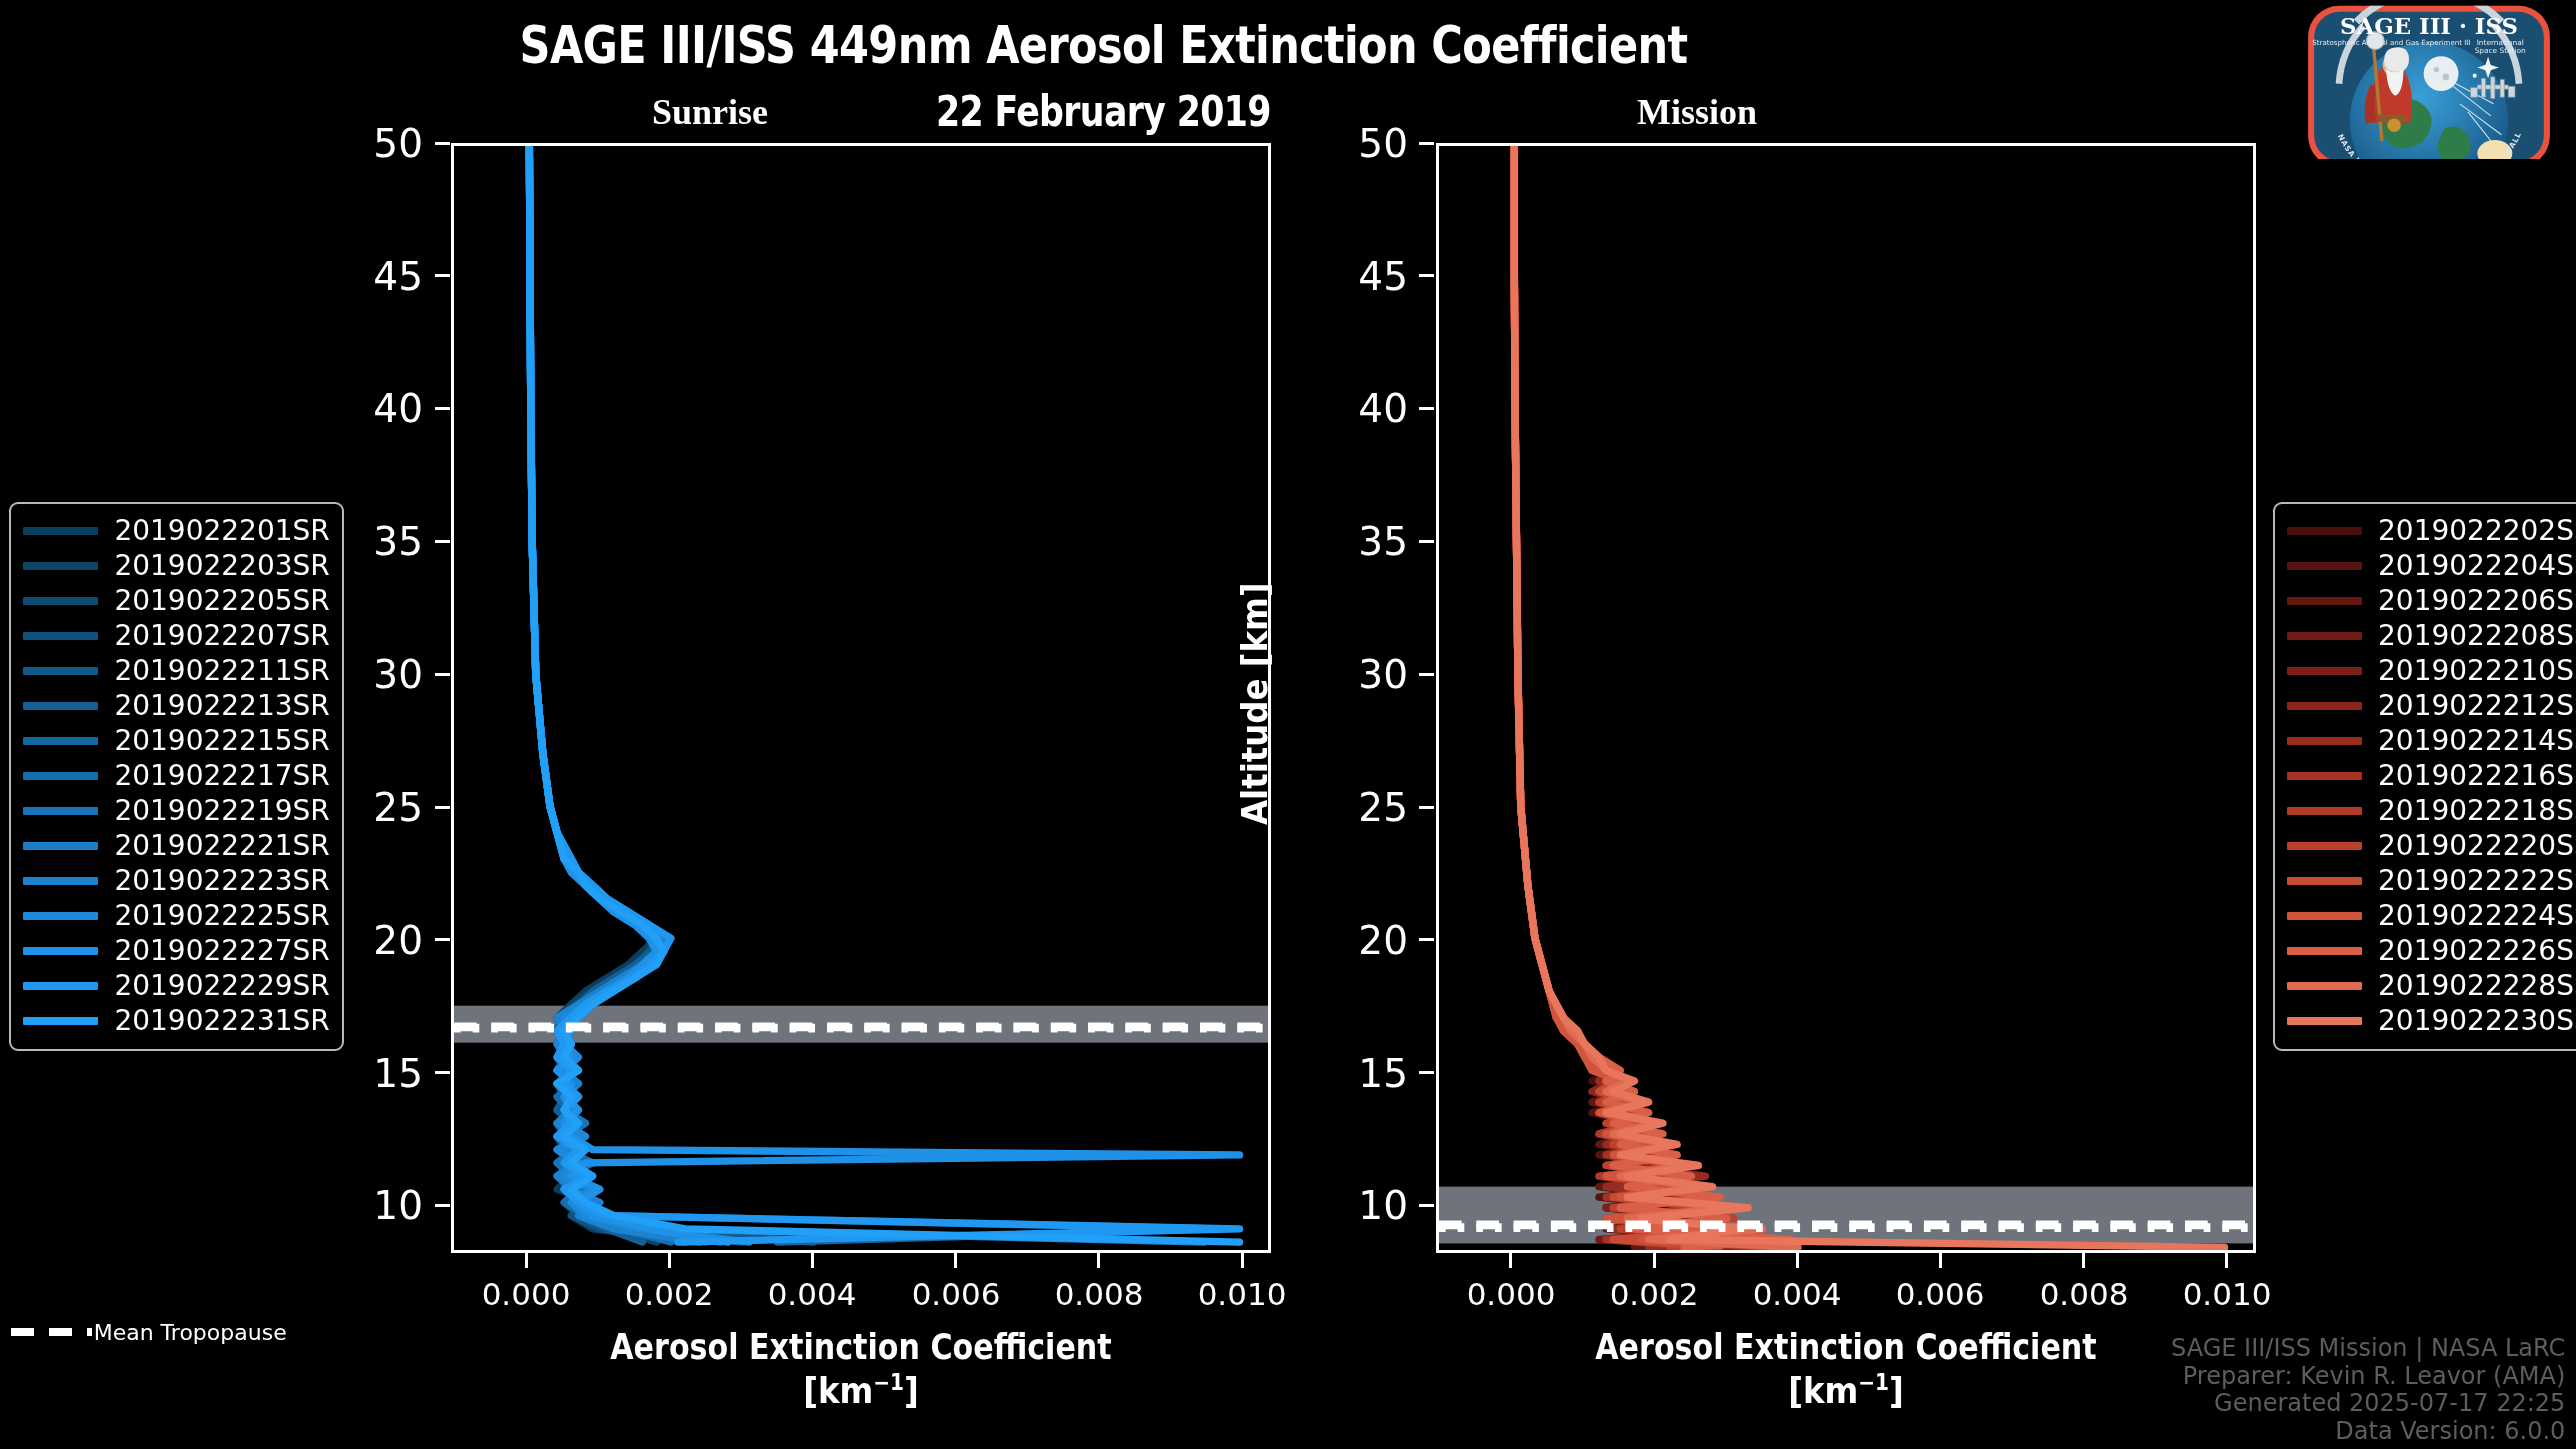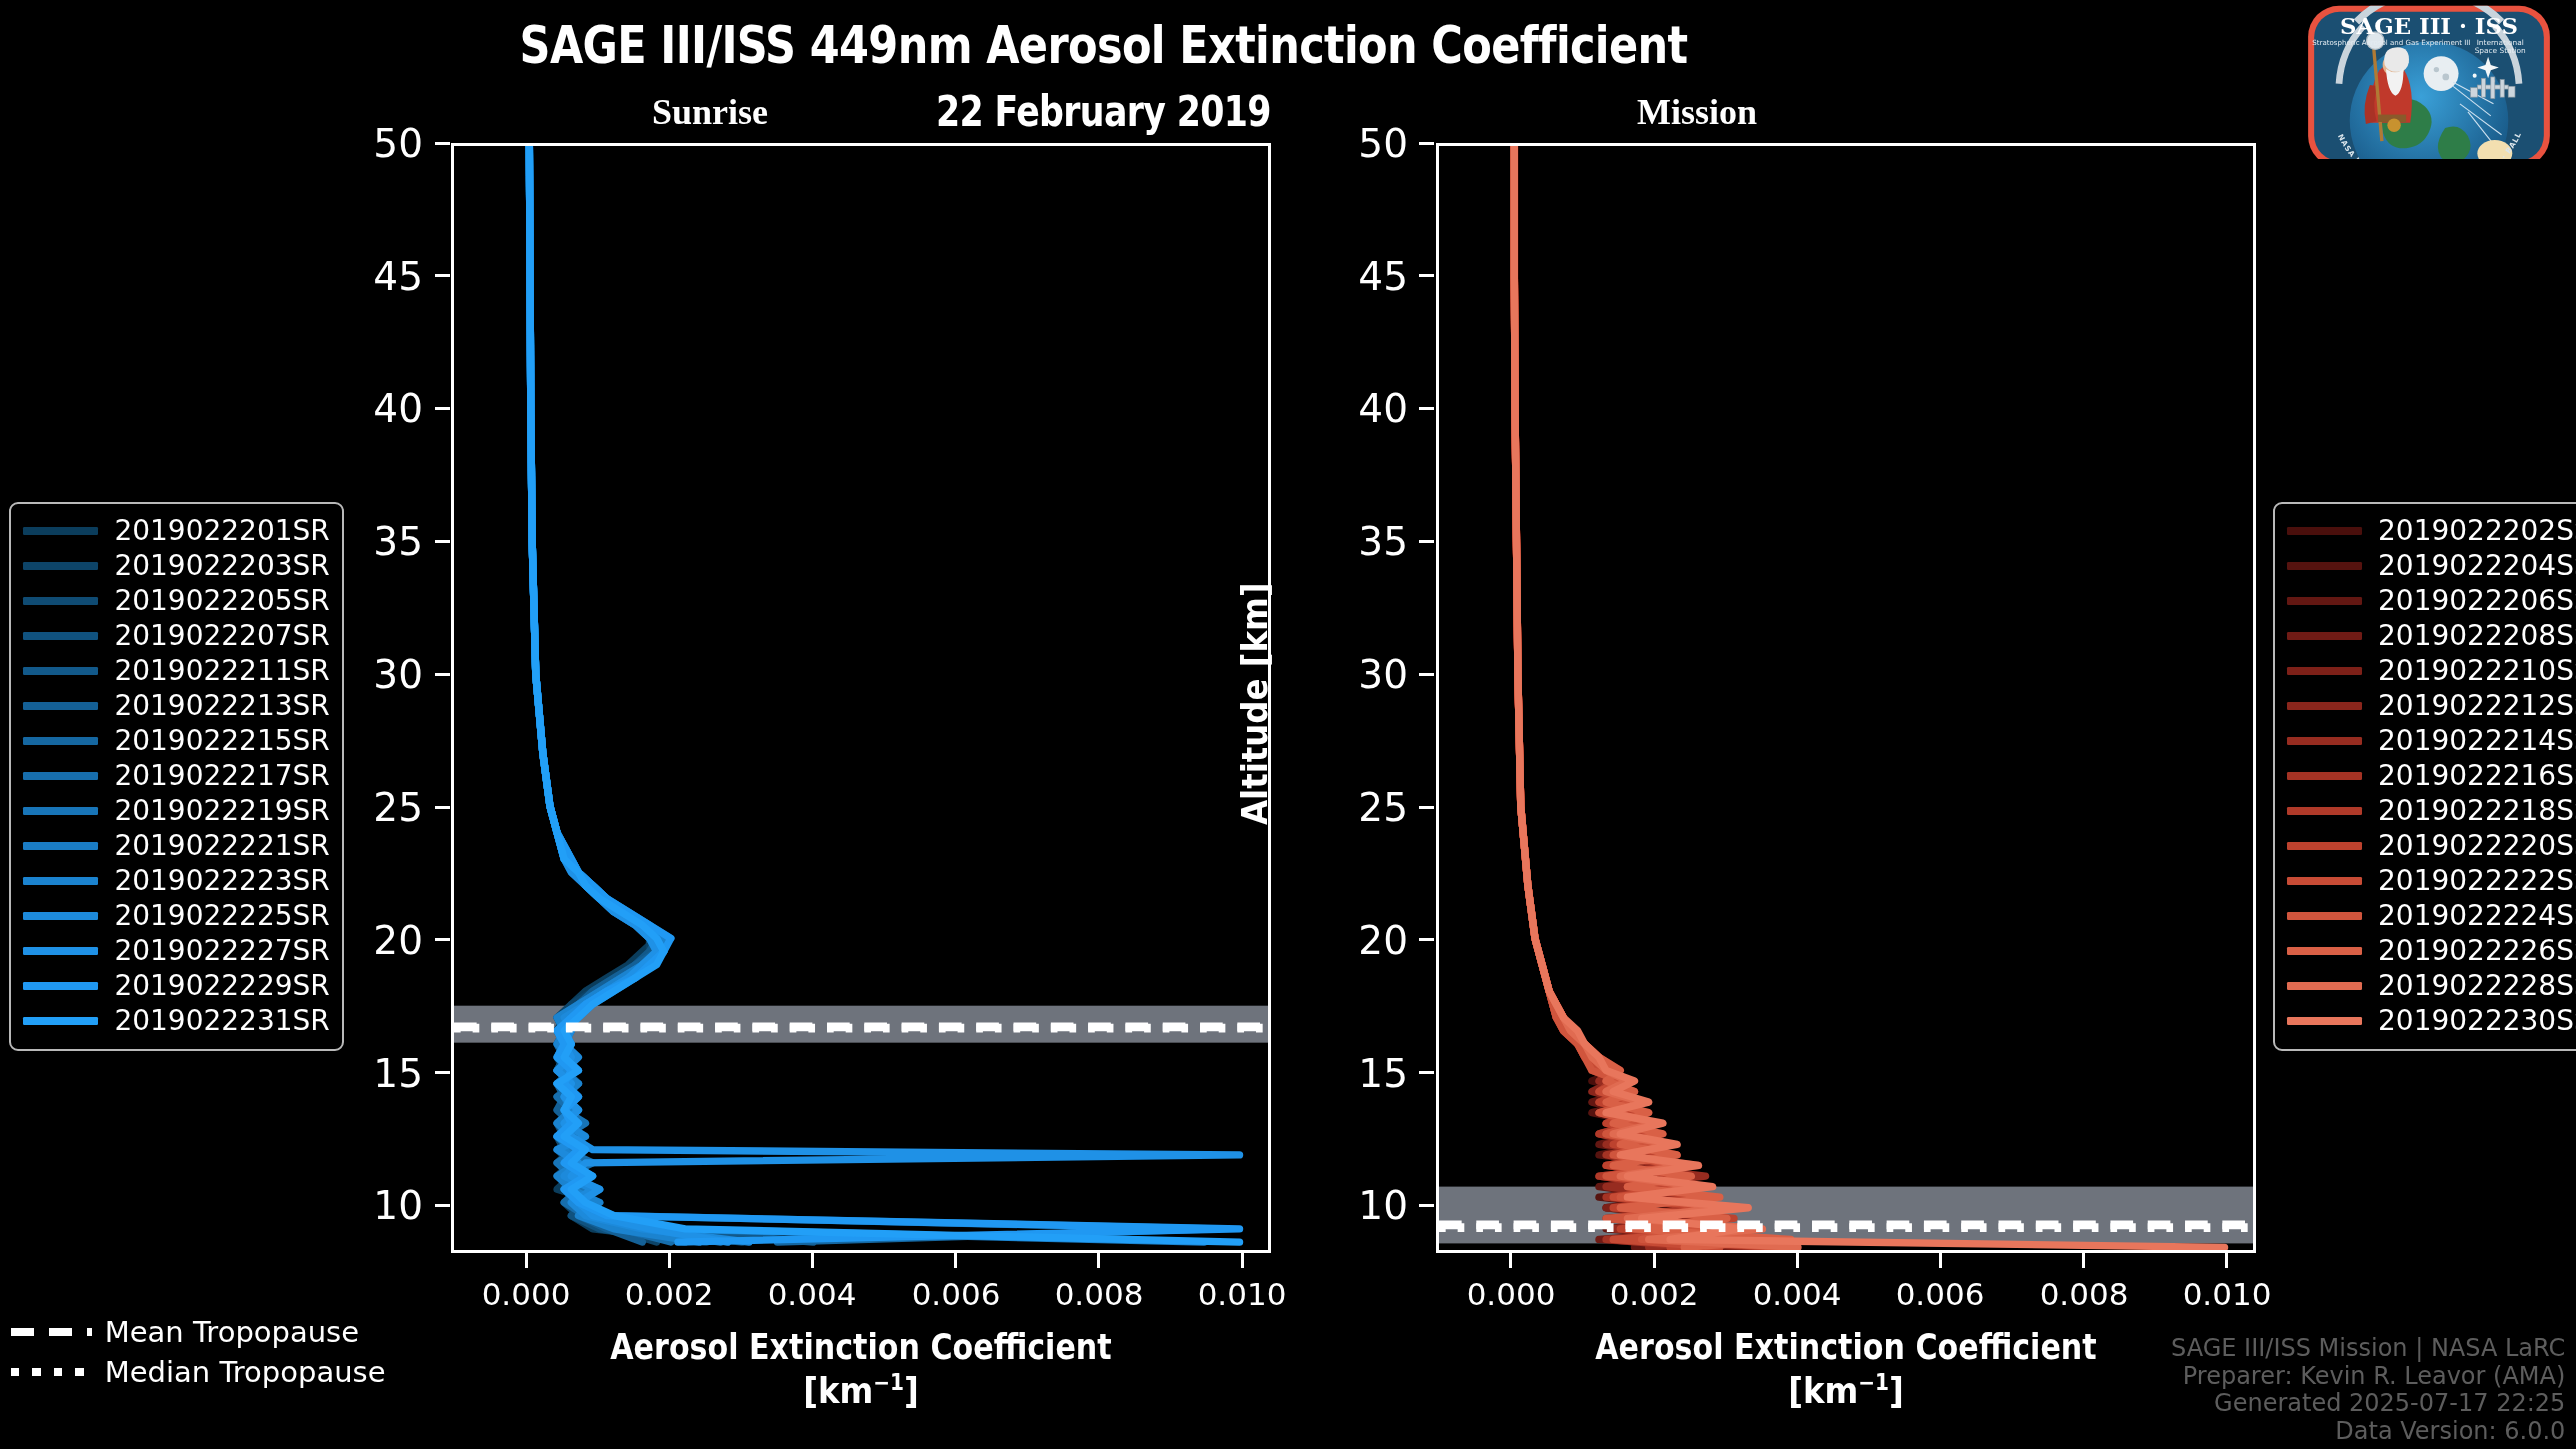--- a/index.html
+++ b/index.html
@@ -56,21 +56,21 @@
   .leg-swatch{width:75px;height:7.4px;border-radius:1.3px;flex:0 0 auto;}
   .leg-text{font-size:28px;white-space:nowrap;}
   #legend-sunrise .leg-text{margin-left:16px;}
   #legend-sunset .leg-row{justify-content:flex-start;}
   #legend-sunset .leg-text{margin-left:16px;}
 
   
   #legend-tropopause{position:absolute;left:10.7px;top:1312px;}
   .tl-row{display:flex;align-items:center;height:40px;}
   .tl-mark{width:81px;height:20px;flex:0 0 auto;position:relative;}
-  .tl-text{font-size:29px;margin-left:13px;white-space:nowrap;}
+  .tl-text{font-size:22px;margin-left:2px;white-space:nowrap;}
   .tl-dashed{position:absolute;top:50%;left:0;width:81px;height:8px;
      transform:translateY(-50%);
      background:repeating-linear-gradient(to right,#fff 0 23px,transparent 23px 38px);}
   .tl-dotted{position:absolute;top:50%;left:0;width:81px;height:8px;
      transform:translateY(-50%);
      background:repeating-linear-gradient(to right,#fff 0 8px,transparent 8px 21.5px);}
   .tl-swatch{position:absolute;top:50%;left:2.7px;width:71px;height:24px;
      transform:translateY(-50%);background:#6e737c;border:1.3px solid #b9b9b9;}
 
   
@@ -396,26 +396,20 @@
     </div>
   </div>
 
 <div id="legend-tropopause">
     <div class="tl-row">
       <div class="tl-mark">
         <div class="tl-dashed"></div>
       </div>
       <div class="tl-text">Mean Tropopause</div>
     </div>
-    <div class="tl-row">
-      <div class="tl-mark">
-        <div class="tl-dotted"></div>
-      </div>
-      <div class="tl-text">Median Tropopause</div>
-    </div>
   </div>
 
 <div id="credits">
     <div>SAGE III/ISS Mission | NASA LaRC</div>
     <div>Preparer: Kevin R. Leavor (AMA)</div>
     <div>Generated 2025-07-17 22:25</div>
     <div>Data Version: 6.0.0</div>
   </div>
 
 

